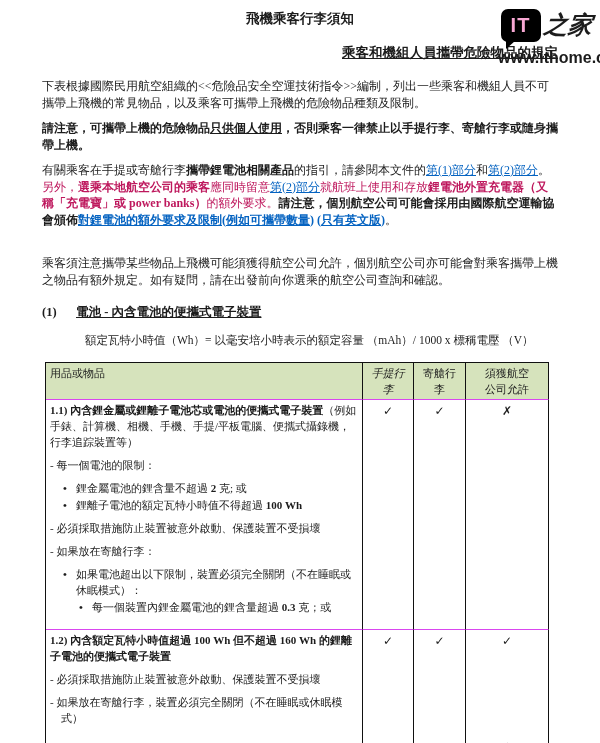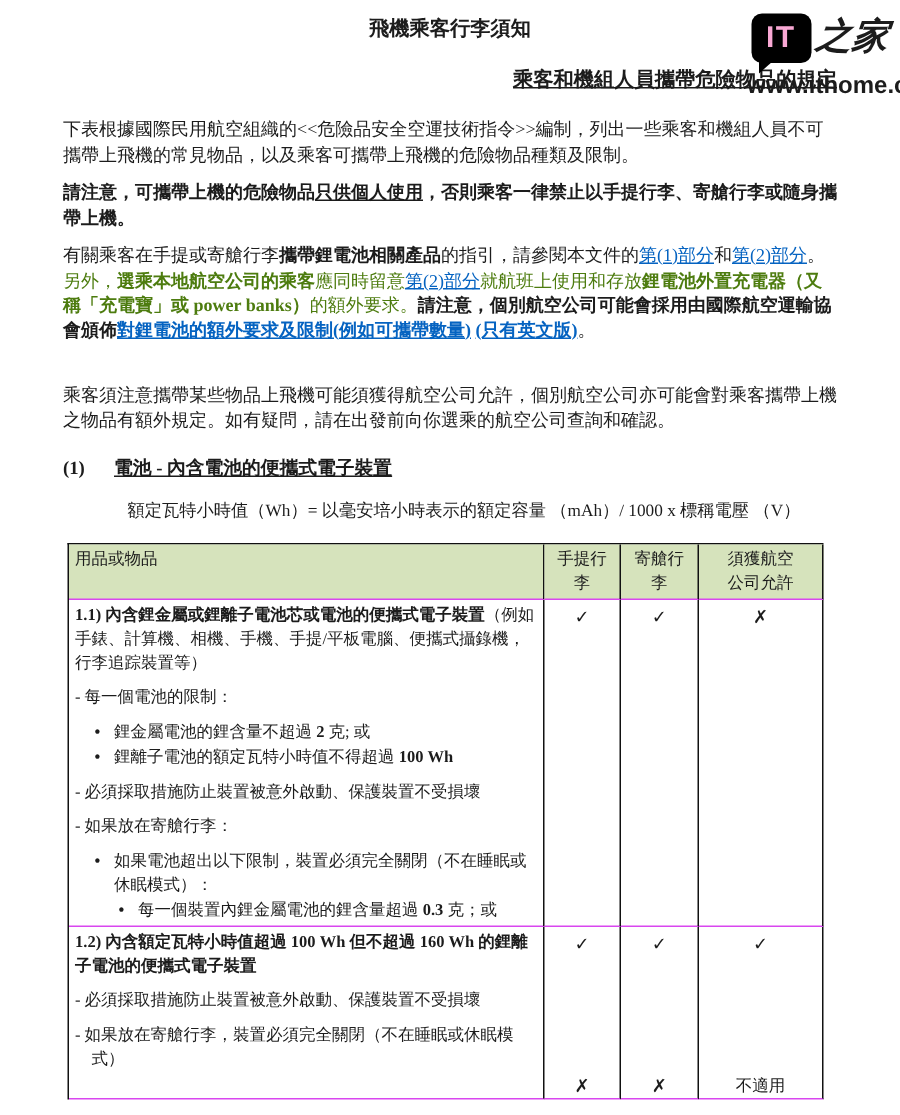--- a/index.html
+++ b/index.html
@@ -23,37 +23,37 @@
   .logo-url{font-family:"Liberation Sans",sans-serif;font-weight:bold;font-size:16px;margin-top:5px;}
   
   .para{font-size:12px;line-height:16.5px;margin:0;}
   #p1{margin-top:16px}
   #p2{margin-top:9px}
   #p3{margin-top:9px}
   #p4{margin-top:27px}
   .b{font-weight:bold}
   .u{text-decoration:underline}
   .i{}
-  .r{color:#4d7c0f}
+  .r{color:#be185d}
   .l{color:#0563C1;text-decoration:underline;cursor:pointer}
   
   .sec-head{margin-top:16px;font-size:12.5px;font-weight:bold;}
   .sec-num{display:inline-block;width:34px;}
   .formula{margin:12px 0 0 43px;font-size:11.5px;}
   
   .tbl{margin-top:14px;margin-left:3px;width:503px;
        border-top:1.5px solid #111;border-left:1.5px solid #111;
        font-size:11px;line-height:16px;}
   .trow{display:flex;}
   .cell{border-right:1px solid #111;border-bottom:1px solid #d946ef;box-sizing:border-box;}
   .trow .cell:nth-child(1){flex:1;}
-  .trow .cell:nth-child(2){width:51px;}
+  .trow .cell:nth-child(2){width:51px;font-style:italic;}
   .trow .cell:nth-child(3){width:52px;text-align:center;}
   .trow .cell:nth-child(4){width:83px;}
-  .desc{padding:1px 5px 2px 4px;}
+  .desc{padding:1px 5px 14px 4px;}
   .mark{text-align:center;padding-top:3px;font-weight:bold;
         font-family:"DejaVu Sans","Liberation Sans",sans-serif;font-size:12px;}
   .head{background:#D6E3BC;font-weight:normal;font-family:inherit;font-size:11px;
         padding:2px 4px;white-space:pre-line;}
   .no-bottom .cell{border-bottom:none;}
   .mid{display:flex;align-items:center;justify-content:center;padding-top:0;}
   .word{font-weight:normal;font-family:inherit;font-size:11px;}
   
   .ln{margin-top:7px;}
   .ln:first-child{margin-top:1px;}

